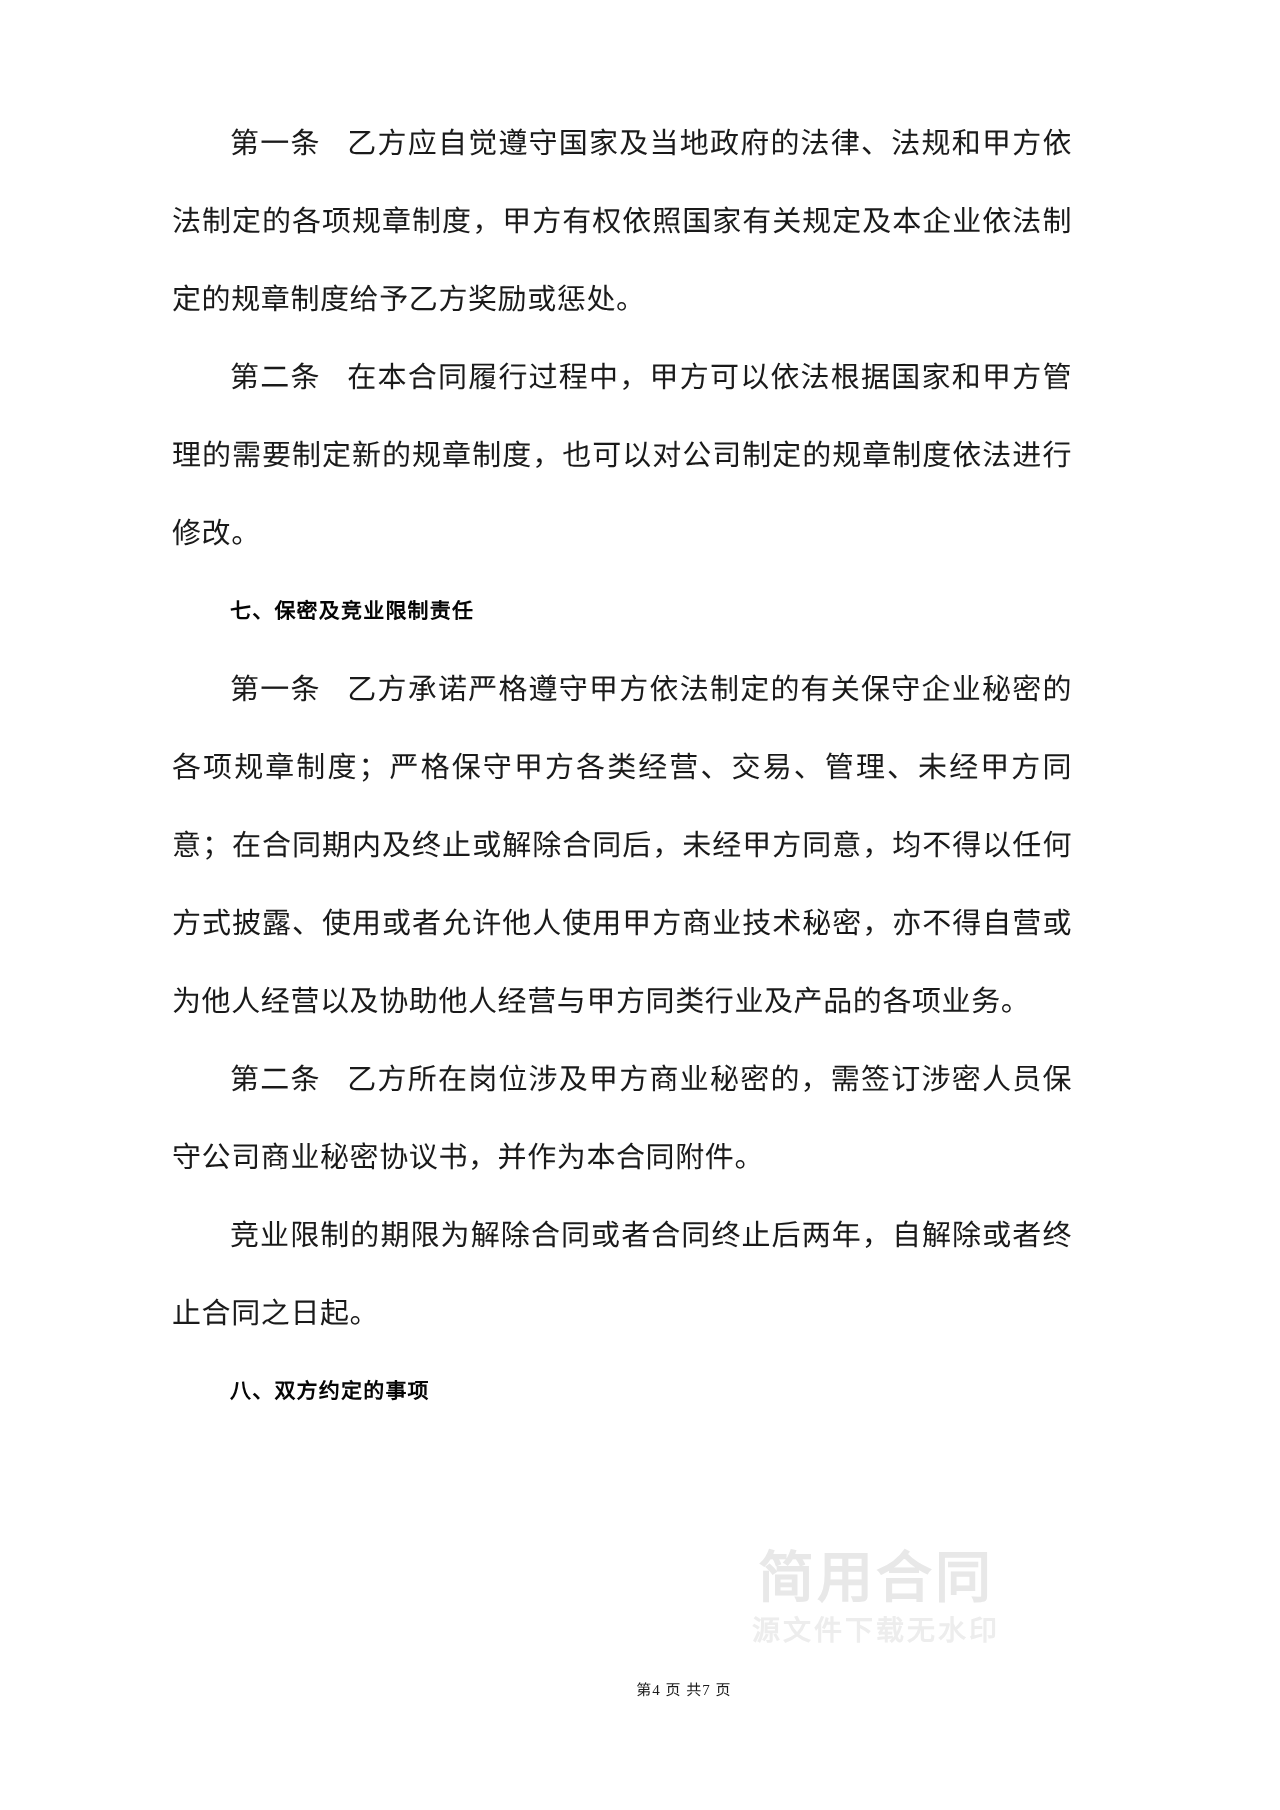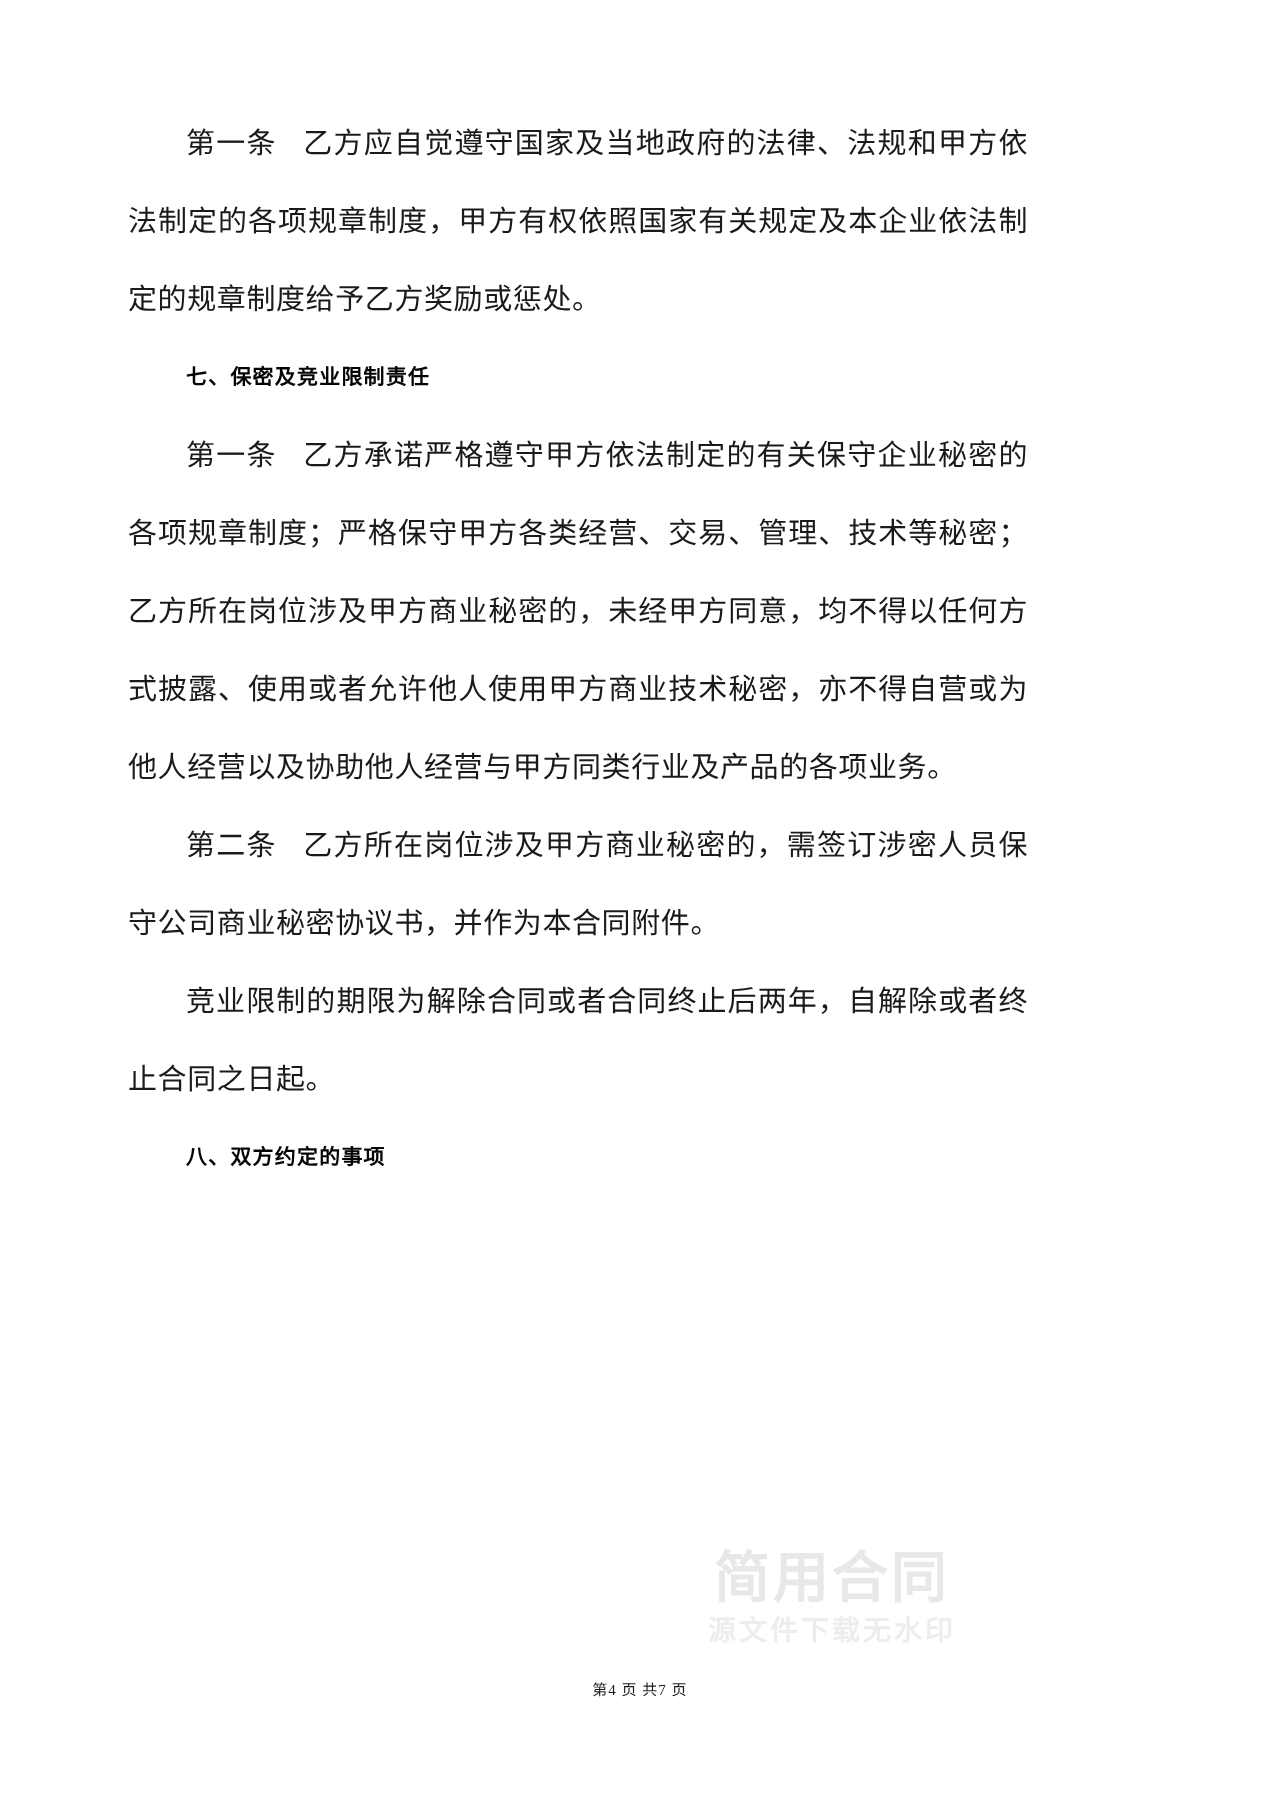--- a/index.html
+++ b/index.html
@@ -11,20 +11,21 @@
 
   .page {
     position: relative;
     width: 1039px;
     height: 1810px;
     background: #ffffff;
     overflow: hidden;
     font-family: "Liberation Serif", "DejaVu Serif", serif;
     color: #111111;
     box-sizing: border-box;
+    margin-left: 44px;
   }
 
   
   .doc-body {
     position: absolute;
     left: 128px;
     top: 104px;
     width: 900px;
   }
 
@@ -104,24 +105,25 @@
 </style>
 </head>
 <body>
 
 <div class="page">
 
   <div class="doc-body">
 
     <p class="para indent"><span>第一条</span><span class="gap"></span><span>乙方应自觉遵守国家及当地政府的法律、法规和甲方依法制定的各项规章制度，甲方有权依照国家有关规定及本企业依法制定的规章制度给予乙方奖励或惩处。</span></p>
 
+    <p class="para indent"><span>第二条</span><span class="gap"></span><span>在本合同履行过程中，甲方可以依法根据国家和甲方管理的需要制定新的规章制度，也可以对公司制定的规章制度依法进行修改。</span></p>
 
     <h2 class="heading">七、保密及竞业限制责任</h2>
 
-    <p class="para indent"><span>第一条</span><span class="gap"></span><span>乙方承诺严格遵守甲方依法制定的有关保守企业秘密的各项规章制度；严格保守甲方各类经营、交易、管理、技术等秘密；乙方所在岗位涉及甲方商业秘密的，未经甲方同意，均不得以任何方式披露、使用或者允许他人使用甲方商业技术秘密，亦不得自营或为他人经营以及协助他人经营与甲方同类行业及产品的各项业务。</span></p>
+    <p class="para indent"><span>第一条</span><span class="gap"></span><span>乙方承诺严格遵守甲方依法制定的有关保守企业秘密的各项规章制度；严格保守甲方各类经营、交易、管理、未经甲方同意；在合同期内及终止或解除合同后，未经甲方同意，均不得以任何方式披露、使用或者允许他人使用甲方商业技术秘密，亦不得自营或为他人经营以及协助他人经营与甲方同类行业及产品的各项业务。</span></p>
 
     <p class="para indent"><span>第二条</span><span class="gap"></span><span>乙方所在岗位涉及甲方商业秘密的，需签订涉密人员保守公司商业秘密协议书，并作为本合同附件。</span></p>
 
     <p class="para indent"><span>竞业限制的期限为解除合同或者合同终止后两年，自解除或者终止合同之日起。</span></p>
 
     <h2 class="heading">八、双方约定的事项</h2>
 
   </div>
 
   <div class="watermark">

